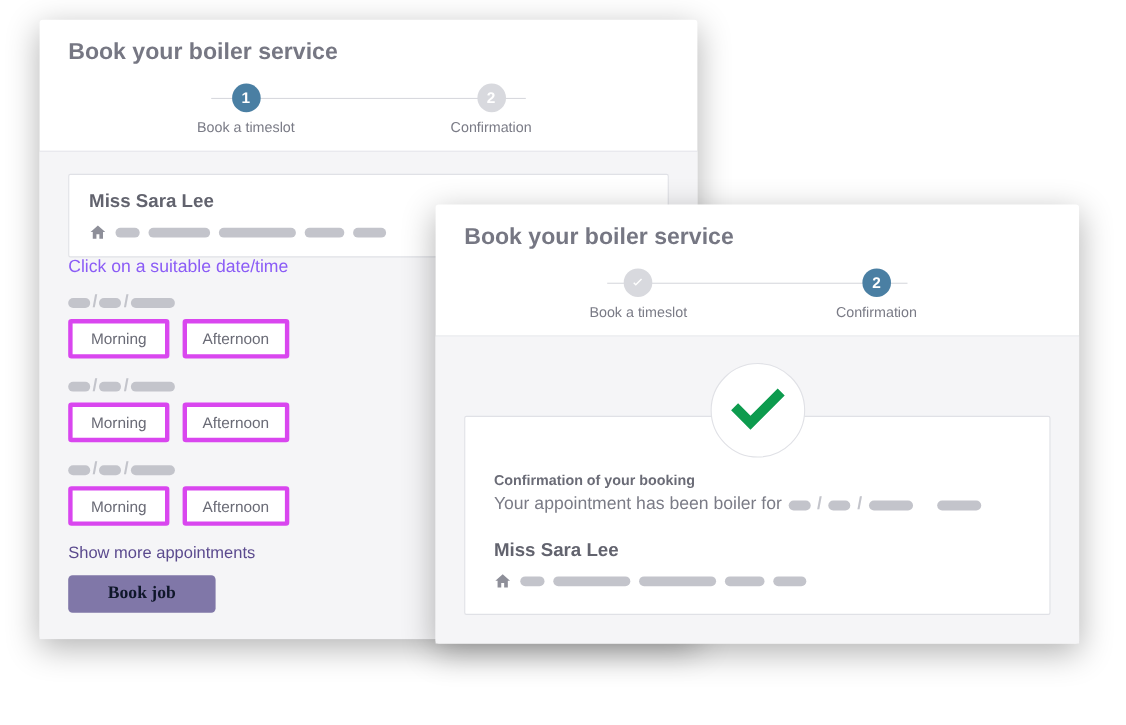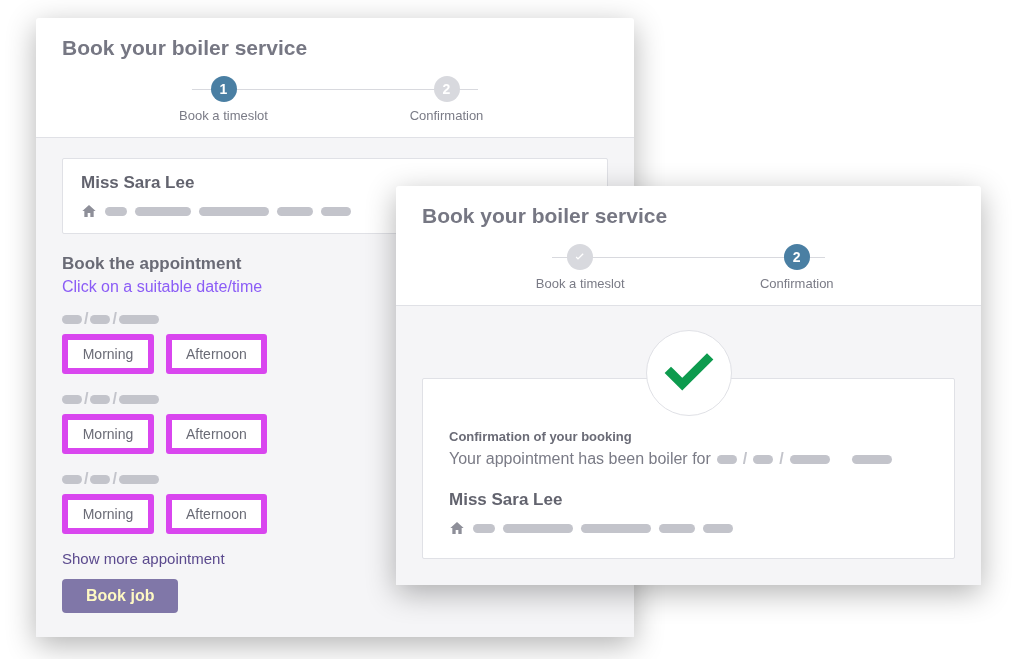--- a/index.html
+++ b/index.html
@@ -150,45 +150,46 @@
       background: #c3c4cb;
       border-radius: 5px;
       display: inline-block;
     }
     .slot-buttons {
       display: flex;
       gap: 12px;
     }
     .slot-btn {
       background: #fff;
-      border: 6px solid #d946ef;
+      border: 4px solid #d946ef;
       border-radius: 3px;
       padding: 6px 14px;
       font-size: 14px;
       color: #6a6b76;
       cursor: pointer;
       min-width: 92px;
       text-align: center;
     }
     .link-more {
       color: #5b4a8e;
       font-size: 15px;
       cursor: pointer;
       display: inline-block;
       margin-bottom: 12px;
     }
     .btn-primary {
       background: #8077a8;
-      color: #fef9c3;
+      color: #0f172a;
       border: none;
       border-radius: 4px;
-      padding: 8px 24px;
+      padding: 8px 36px;
       font-size: 16px;
       font-weight: 600;
       cursor: pointer;
+      font-family: Liberation Serif, serif;
     }
     .confirm-body {
       padding: 30px 26px 26px;
       background: #f5f5f7;
       position: relative;
     }
     .check-circle {
       width: 86px;
       height: 86px;
       border-radius: 50%;
@@ -266,21 +267,20 @@
             <path d="M12 3l10 9h-3v9h-5v-6h-4v6H5v-9H2z"></path>
           </svg>
         <span class="placeholder-bar" style="width:22px;"></span>
         <span class="placeholder-bar" style="width:56px;"></span>
         <span class="placeholder-bar" style="width:70px;"></span>
         <span class="placeholder-bar" style="width:36px;"></span>
         <span class="placeholder-bar" style="width:30px;"></span>
       </div>
     </div>
 
-    <div class="section-title">Book the appointment</div>
     <div class="section-subtitle">Click on a suitable date/time</div>
 
     <div class="date-group">
       <div class="date-row">
         <span class="date-bar" style="width:20px;"></span>
           <span style="color:#c3c4cb;font-weight:600;">/</span>
         <span class="date-bar" style="width:20px;"></span>
           <span style="color:#c3c4cb;font-weight:600;">/</span>
         <span class="date-bar" style="width:40px;"></span>
       </div>
@@ -311,21 +311,21 @@
         <span class="date-bar" style="width:20px;"></span>
           <span style="color:#c3c4cb;font-weight:600;">/</span>
         <span class="date-bar" style="width:40px;"></span>
       </div>
       <div class="slot-buttons">
         <button class="slot-btn">Morning</button>
         <button class="slot-btn">Afternoon</button>
       </div>
     </div>
 
-    <span class="link-more">Show more appointment</span>
+    <span class="link-more">Show more appointments</span>
     <div>
       <button class="btn-primary">Book job</button>
     </div>
   </div>
 </div>
 
 <div class="card card-right">
   <div class="card-header">
     <div class="card-title">Book your boiler service</div>
     <div class="stepper">

